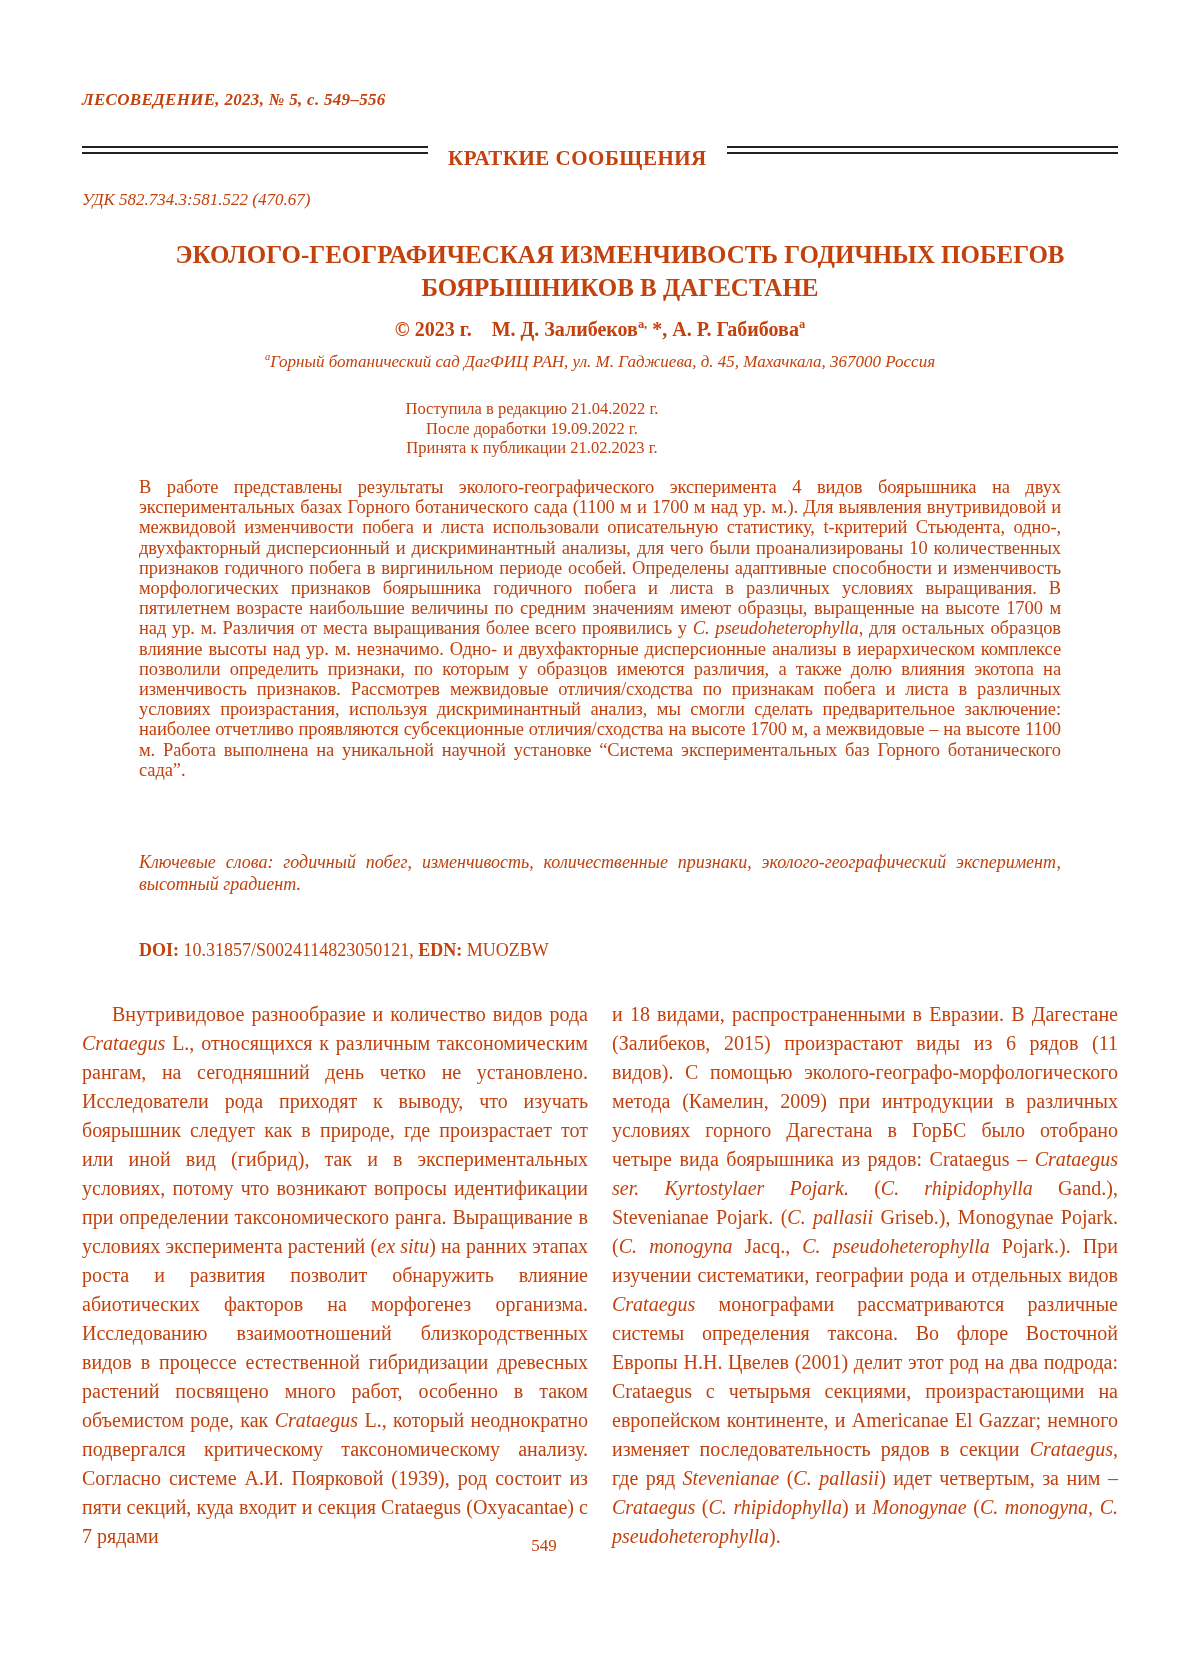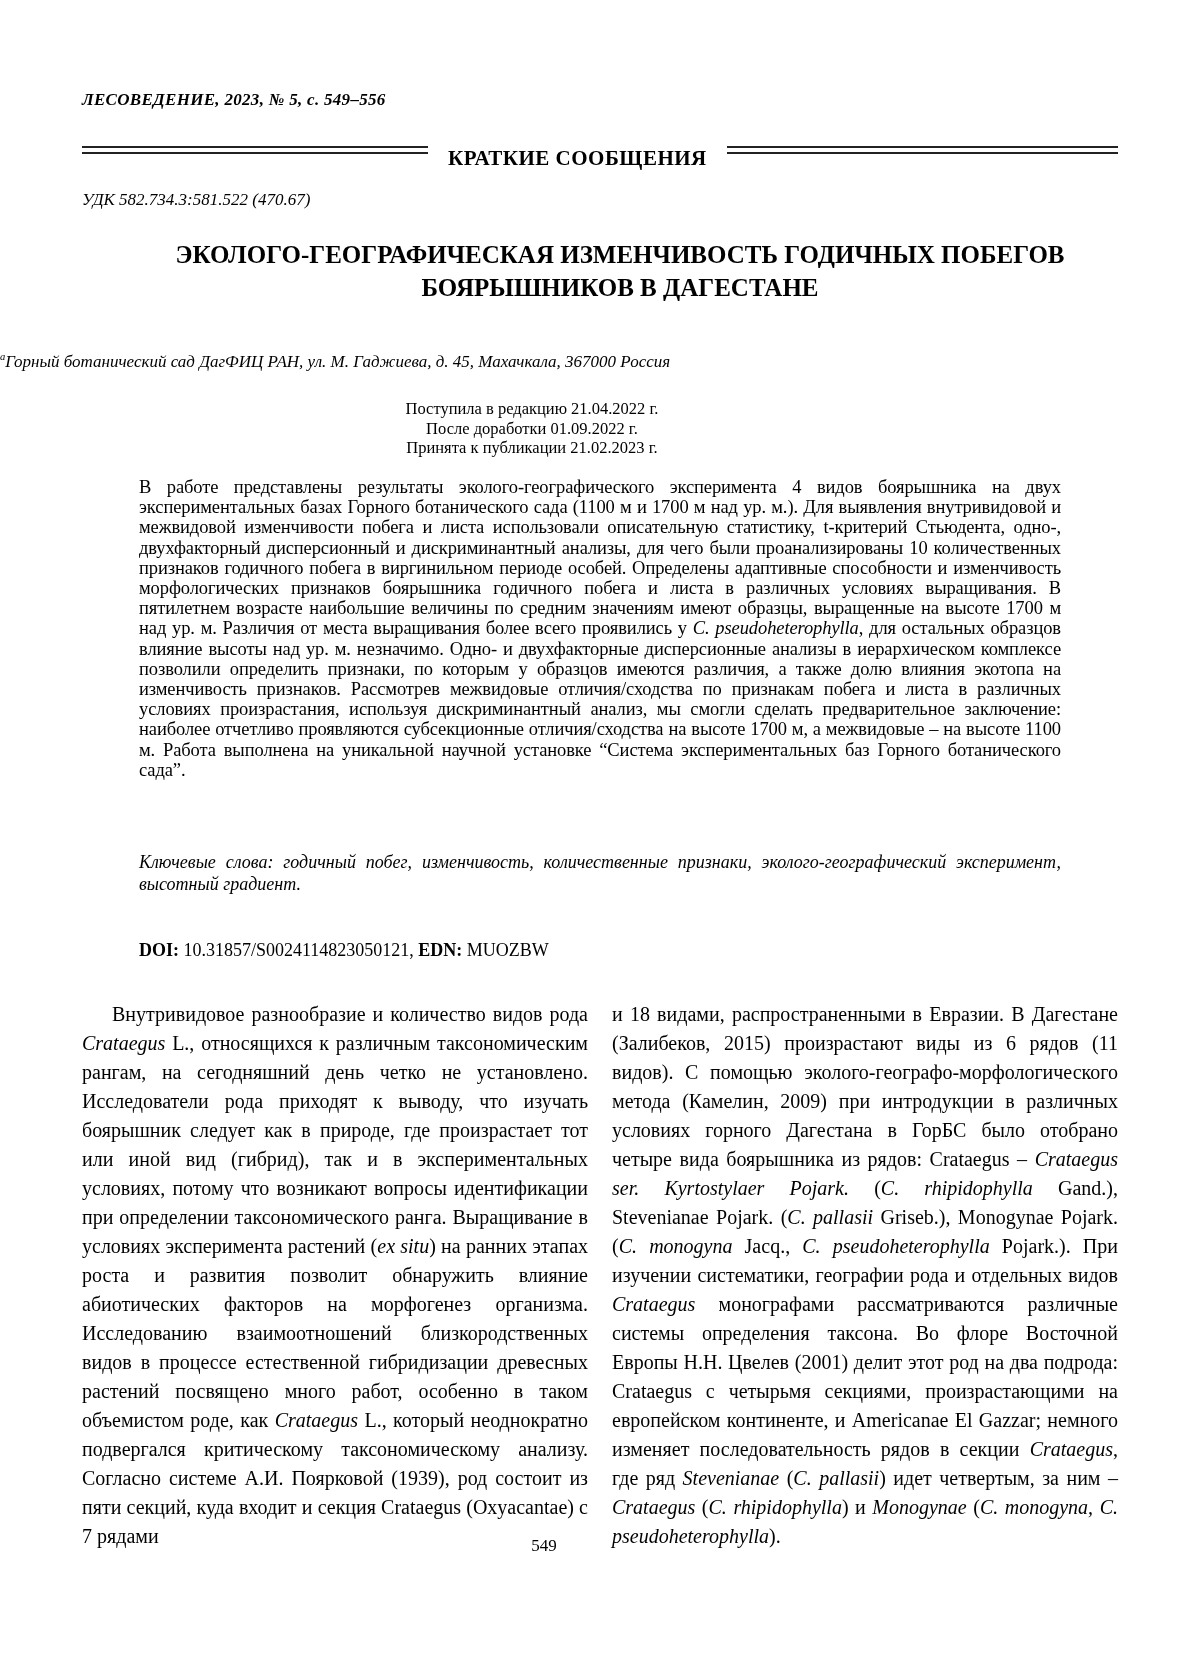--- a/index.html
+++ b/index.html
@@ -1,21 +1,21 @@
 <!DOCTYPE html>
 <html lang="ru"><head>
 <meta charset="utf-8">
 <style>
   html, body { margin: 0; padding: 0; background: #ffffff; }
   .page {
     position: relative;
     width: 1200px;
     height: 1669px;
     background: #ffffff;
-    color: #000000;
+    color: #c2410c;
     font-family: "Liberation Serif", "DejaVu Serif", serif;
     overflow: hidden;
   }
   .journal-line {
     position: absolute; left: 82px; top: 90px;
     font-style: italic; font-weight: bold; font-size: 17px; letter-spacing: 0.3px;
   }
   .banner {
     position: absolute; left: 82px; top: 146px; width: 1036px;
     display: flex; align-items: flex-start; gap: 20px;
@@ -36,21 +36,21 @@
   .title {
     position: absolute; left: 0; top: 238px; width: 1200px; margin: 0;
     text-align: center; font-weight: bold; font-size: 25px; line-height: 33px; padding-left: 20px;
   }
   .authors {
     position: absolute; left: 0; top: 318px; width: 1200px;
     text-align: center; font-weight: bold; font-size: 20px;
   }
   .affil {
     position: absolute; left: 0; top: 352px; width: 1200px;
-    text-align: left; font-style: italic; font-size: 17px;
+    text-align: center; font-style: italic; font-size: 17px;
   }
   .email {
     position: absolute; left: 0; top: 375px; width: 1200px;
     text-align: center; font-style: italic; font-size: 17px;
   }
   .dates {
     position: absolute; left: 0; top: 399px; width: 1064px;
     text-align: center; font-size: 16.5px; line-height: 19.5px;
   }
   .abstract {
@@ -90,27 +90,28 @@
   <div class="banner">
     <div class="dbl-rule left"></div>
     <div class="banner-text">КРАТКИЕ СООБЩЕНИЯ</div>
     <div class="dbl-rule right"></div>
   </div>
 
   <div class="udc">УДК 582.734.3:581.522 (470.67)</div>
 
   <h1 class="title"><span>ЭКОЛОГО-ГЕОГРАФИЧЕСКАЯ ИЗМЕНЧИВОСТЬ ГОДИЧНЫХ ПОБЕГОВ</span><br><span>БОЯРЫШНИКОВ В ДАГЕСТАНЕ</span></h1>
 
+  <div class="authors"><span>© 2023 г. М. Д. Залибеков</span><sup>a,</sup><span> *, А. Р. Габибова</span><sup>a</sup></div>
 
   <div class="affil"><sup>a</sup><span>Горный ботанический сад ДагФИЦ РАН, ул. М. Гаджиева, д. 45, Махачкала, 367000 Россия</span></div>
 
 
   <div class="dates">
     <div>Поступила в редакцию 21.04.2022 г.</div>
-    <div>После доработки 01.09.2022 г.</div>
+    <div>После доработки 19.09.2022 г.</div>
     <div>Принята к публикации 21.02.2023 г.</div>
   </div>
 
   <div class="abstract"><span>В работе представлены результаты эколого-географического эксперимента 4 видов боярышника на двух экспериментальных базах Горного ботанического сада (1100 м и 1700 м над ур. м.). Для выявления внутривидовой и межвидовой изменчивости побега и листа использовали описательную статистику, t-критерий Стьюдента, одно-, двухфакторный дисперсионный и дискриминантный анализы, для чего были проанализированы 10 количественных признаков годичного побега в виргинильном периоде особей. Определены адаптивные способности и изменчивость морфологических признаков боярышника годичного побега и листа в различных условиях выращивания. В пятилетнем возрасте наибольшие величины по средним значениям имеют образцы, выращенные на высоте 1700 м над ур. м. Различия от места выращивания более всего проявились у </span><span style="font-style: italic;">C. pseudoheterophylla</span><span>, для остальных образцов влияние высоты над ур. м. незначимо. Одно- и двухфакторные дисперсионные анализы в иерархическом комплексе позволили определить признаки, по которым у образцов имеются различия, а также долю влияния экотопа на изменчивость признаков. Рассмотрев межвидовые отличия/сходства по признакам побега и листа в различных условиях произрастания, используя дискриминантный анализ, мы смогли сделать предварительное заключение: наиболее отчетливо проявляются субсекционные отличия/сходства на высоте 1700 м, а межвидовые – на высоте 1100 м. Работа выполнена на уникальной научной установке “Система экспериментальных баз Горного ботанического сада”.</span></div>
 
   <div class="keywords">Ключевые слова: годичный побег, изменчивость, количественные признаки, эколого-географический эксперимент, высотный градиент.</div>
 
   <div class="doi-line"><span style="font-weight: bold;">DOI: </span><span>10.31857/S0024114823050121, </span><span style="font-weight: bold;">EDN: </span><span>MUOZBW</span></div>
 
   <div class="columns">

